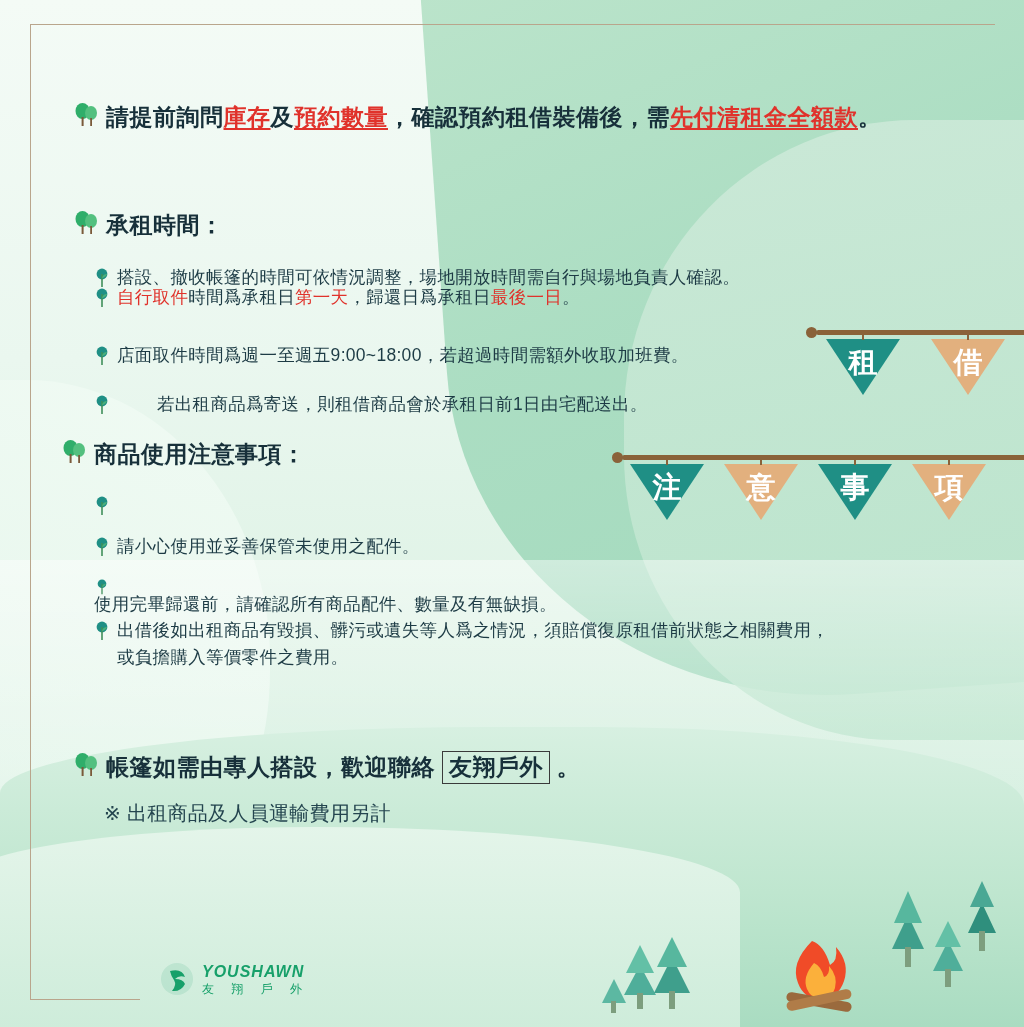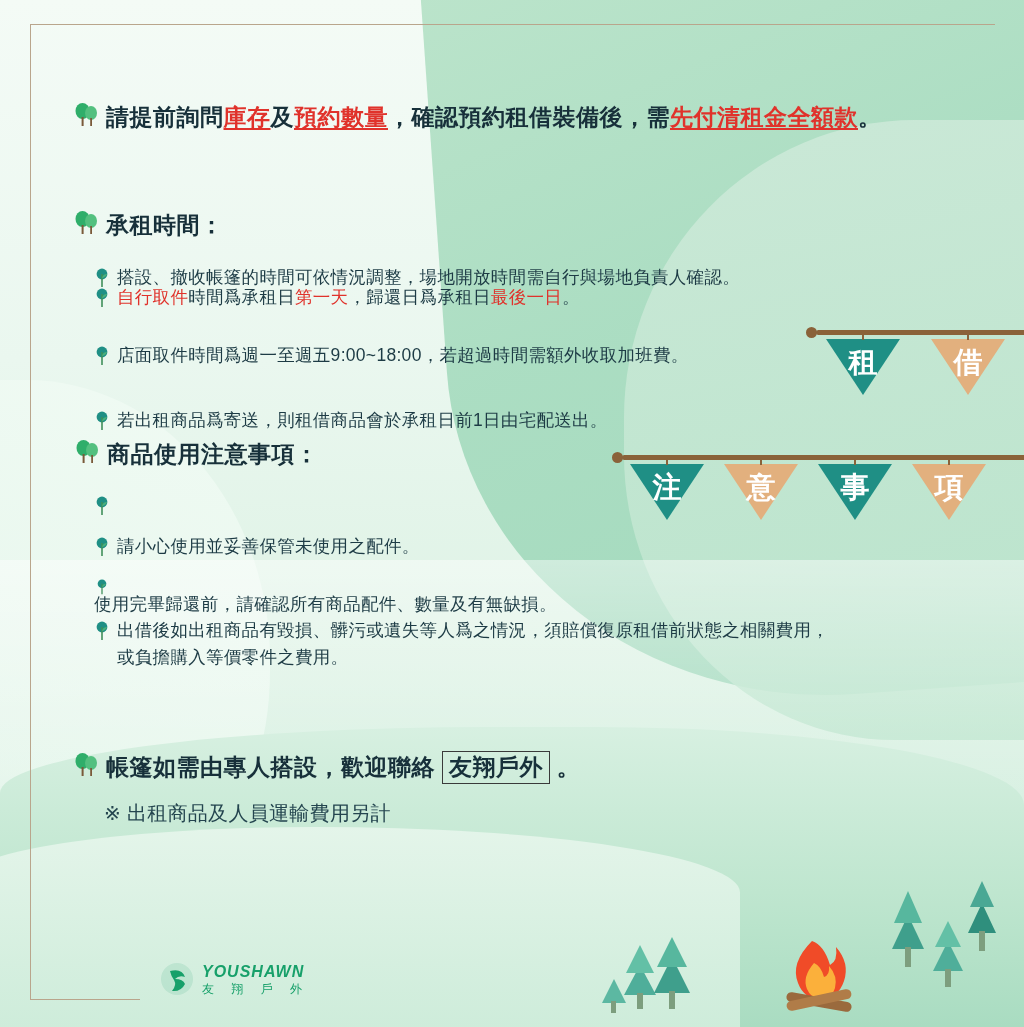--- a/index.html
+++ b/index.html
@@ -175,30 +175,30 @@
 
     <div class="row" style="left:94px;top:342px;width:760px;">
       <svg class="pin-icon" viewBox="0 0 16 20">
         <circle cx="8" cy="6" r="5.4" fill="#1f8f85"></circle>
         <path d="M8 6 L8 19" stroke="#3f8f5a" stroke-width="1.6"></path>
         <path d="M8 10 q4 -1 5 -4 q-4 0 -5 4z" fill="#4cb07a"></path>
       </svg>
       <div class="l2">店面取件時間爲週一至週五9:00~18:00，若超過時間需額外收取加班費。</div>
     </div>
 
-    <div class="row" style="left:94px;top:407px;width:760px;">
+    <div class="row" style="left:94px;top:391px;width:760px;gap:40px;">
       <svg class="pin-icon" viewBox="0 0 16 20">
         <circle cx="8" cy="6" r="5.4" fill="#1f8f85"></circle>
         <path d="M8 6 L8 19" stroke="#3f8f5a" stroke-width="1.6"></path>
         <path d="M8 10 q4 -1 5 -4 q-4 0 -5 4z" fill="#4cb07a"></path>
       </svg>
       <div class="l2">若出租商品爲寄送，則租借商品會於承租日前1日由宅配送出。</div>
     </div>
 
-    <div class="row" style="left:75px;top:437px;width:520px;">
+    <div class="row" style="left:62px;top:437px;width:520px;">
       <svg class="tree-icon" viewBox="0 0 26 26">
         <ellipse cx="8.5" cy="9" rx="7" ry="8" fill="#2fae6a"></ellipse>
         <ellipse cx="17" cy="11" rx="6" ry="7" fill="#53c07f"></ellipse>
         <rect x="7.6" y="15" width="2" height="9" fill="#7a5a3a"></rect>
         <rect x="16.2" y="16" width="1.8" height="8" fill="#7a5a3a"></rect>
       </svg>
       <div class="l1">商品使用注意事項：</div>
     </div>
 
     <div class="row" style="left:94px;top:492px;width:700px;">

